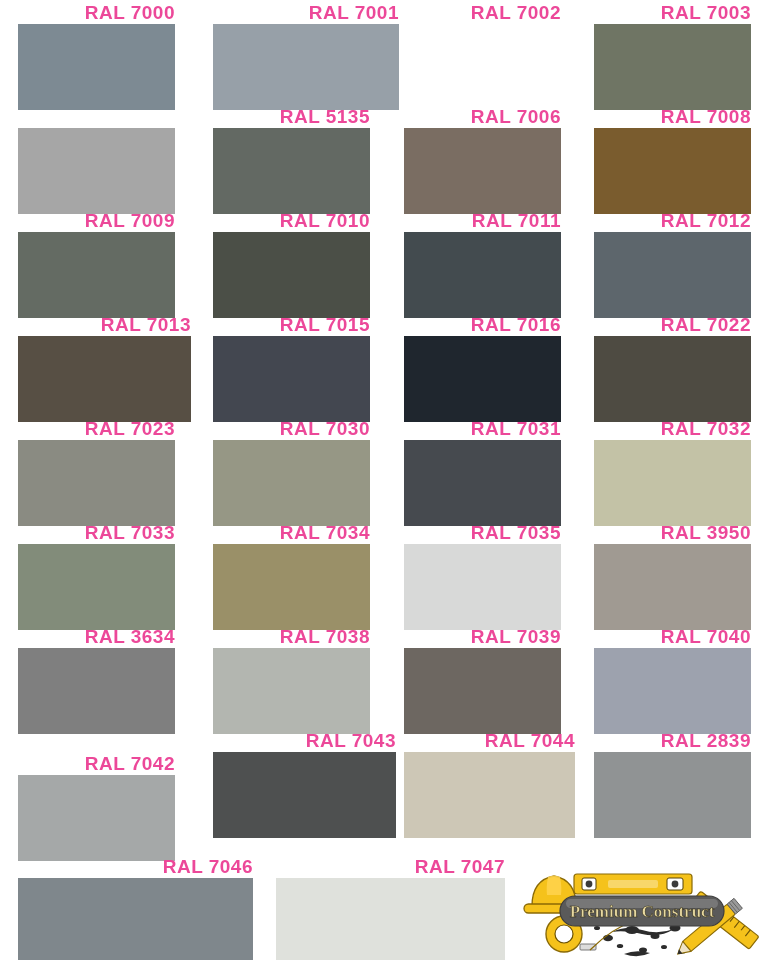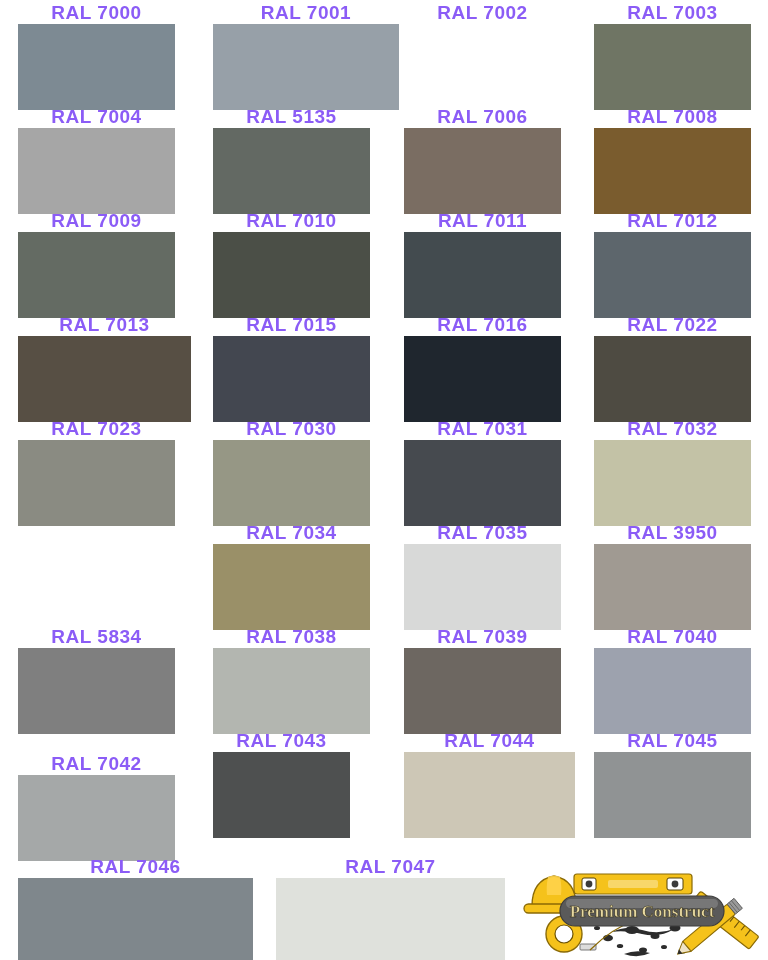--- a/index.html
+++ b/index.html
@@ -20,26 +20,26 @@
     position:absolute;
     top:0;
   }
   .swatch-label{
     position:absolute;
     left:0;
     width:100%;
     top:0;
     height:22px;
     line-height:22px;
-    text-align:center;
+    text-align:right;
     font-family:"Liberation Sans", sans-serif;
     font-weight:bold;
     font-size:19px;
     letter-spacing:0.5px;
-    color:#8b5cf6;
+    color:#ec4899;
     white-space:nowrap;
   }
   .swatch-chip{
     position:absolute;
     left:0;
     top:22px;
     width:100%;
     height:86px;
   }
   
@@ -66,21 +66,20 @@
     </div>
     <div class="cell" style="left: 404px; top: 2px; width: 157px; height: 108px;">
       <div class="swatch-label">RAL 7002</div>
       <div class="swatch-chip"></div>
     </div>
     <div class="cell" style="left: 594px; top: 2px; width: 157px; height: 108px;">
       <div class="swatch-label">RAL 7003</div>
       <div class="swatch-chip" style="background: rgb(111, 117, 100);"></div>
     </div>
     <div class="cell" style="left: 18px; top: 106px; width: 157px; height: 108px;">
-      <div class="swatch-label">RAL 7004</div>
       <div class="swatch-chip" style="background: rgb(166, 166, 166);"></div>
     </div>
     <div class="cell" style="left: 213px; top: 106px; width: 157px; height: 108px;">
       <div class="swatch-label">RAL 5135</div>
       <div class="swatch-chip" style="background: rgb(99, 105, 99);"></div>
     </div>
     <div class="cell" style="left: 404px; top: 106px; width: 157px; height: 108px;">
       <div class="swatch-label">RAL 7006</div>
       <div class="swatch-chip" style="background: rgb(122, 109, 98);"></div>
     </div>
@@ -129,62 +128,66 @@
       <div class="swatch-chip" style="background: rgb(150, 151, 133);"></div>
     </div>
     <div class="cell" style="left: 404px; top: 418px; width: 157px; height: 108px;">
       <div class="swatch-label">RAL 7031</div>
       <div class="swatch-chip" style="background: rgb(70, 74, 79);"></div>
     </div>
     <div class="cell" style="left: 594px; top: 418px; width: 157px; height: 108px;">
       <div class="swatch-label">RAL 7032</div>
       <div class="swatch-chip" style="background: rgb(195, 194, 166);"></div>
     </div>
+    <div class="cell" style="left: 18px; top: 522px; width: 157px; height: 108px;">
+      <div class="swatch-label">RAL 7033</div>
+      <div class="swatch-chip" style="background: rgb(130, 140, 122);"></div>
+    </div>
     <div class="cell" style="left: 213px; top: 522px; width: 157px; height: 108px;">
       <div class="swatch-label">RAL 7034</div>
       <div class="swatch-chip" style="background: rgb(154, 144, 104);"></div>
     </div>
     <div class="cell" style="left: 404px; top: 522px; width: 157px; height: 108px;">
       <div class="swatch-label">RAL 7035</div>
       <div class="swatch-chip" style="background: rgb(216, 217, 216);"></div>
     </div>
     <div class="cell" style="left: 594px; top: 522px; width: 157px; height: 108px;">
       <div class="swatch-label">RAL 3950</div>
       <div class="swatch-chip" style="background: rgb(160, 154, 146);"></div>
     </div>
     <div class="cell" style="left: 18px; top: 626px; width: 157px; height: 108px;">
-      <div class="swatch-label">RAL 5834</div>
+      <div class="swatch-label">RAL 3634</div>
       <div class="swatch-chip" style="background: rgb(127, 127, 127);"></div>
     </div>
     <div class="cell" style="left: 213px; top: 626px; width: 157px; height: 108px;">
       <div class="swatch-label">RAL 7038</div>
       <div class="swatch-chip" style="background: rgb(179, 182, 176);"></div>
     </div>
     <div class="cell" style="left: 404px; top: 626px; width: 157px; height: 108px;">
       <div class="swatch-label">RAL 7039</div>
       <div class="swatch-chip" style="background: rgb(109, 103, 97);"></div>
     </div>
     <div class="cell" style="left: 594px; top: 626px; width: 157px; height: 108px;">
       <div class="swatch-label">RAL 7040</div>
       <div class="swatch-chip" style="background: rgb(157, 162, 174);"></div>
     </div>
     <div class="cell" style="left: 18px; top: 730px; width: 157px; height: 108px; margin-top: 23px;">
       <div class="swatch-label">RAL 7042</div>
       <div class="swatch-chip" style="background: rgb(165, 168, 168);"></div>
     </div>
-    <div class="cell" style="left: 213px; top: 730px; width: 137px; height: 108px;">
+    <div class="cell" style="left: 213px; top: 730px; width: 183px; height: 108px;">
       <div class="swatch-label">RAL 7043</div>
       <div class="swatch-chip" style="background: rgb(78, 80, 80);"></div>
     </div>
     <div class="cell" style="left: 404px; top: 730px; width: 171px; height: 108px;">
       <div class="swatch-label">RAL 7044</div>
       <div class="swatch-chip" style="background: rgb(205, 199, 182);"></div>
     </div>
     <div class="cell" style="left: 594px; top: 730px; width: 157px; height: 108px;">
-      <div class="swatch-label">RAL 7045</div>
+      <div class="swatch-label">RAL 2839</div>
       <div class="swatch-chip" style="background: rgb(144, 147, 148);"></div>
     </div>
     <div class="cell" style="left: 18px; top: 856px; width: 235px; height: 108px;">
       <div class="swatch-label">RAL 7046</div>
       <div class="swatch-chip" style="background: rgb(127, 135, 140);"></div>
     </div>
     <div class="cell" style="left: 276px; top: 856px; width: 229px; height: 108px;">
       <div class="swatch-label">RAL 7047</div>
       <div class="swatch-chip" style="background: rgb(223, 225, 220);"></div>
     </div>

